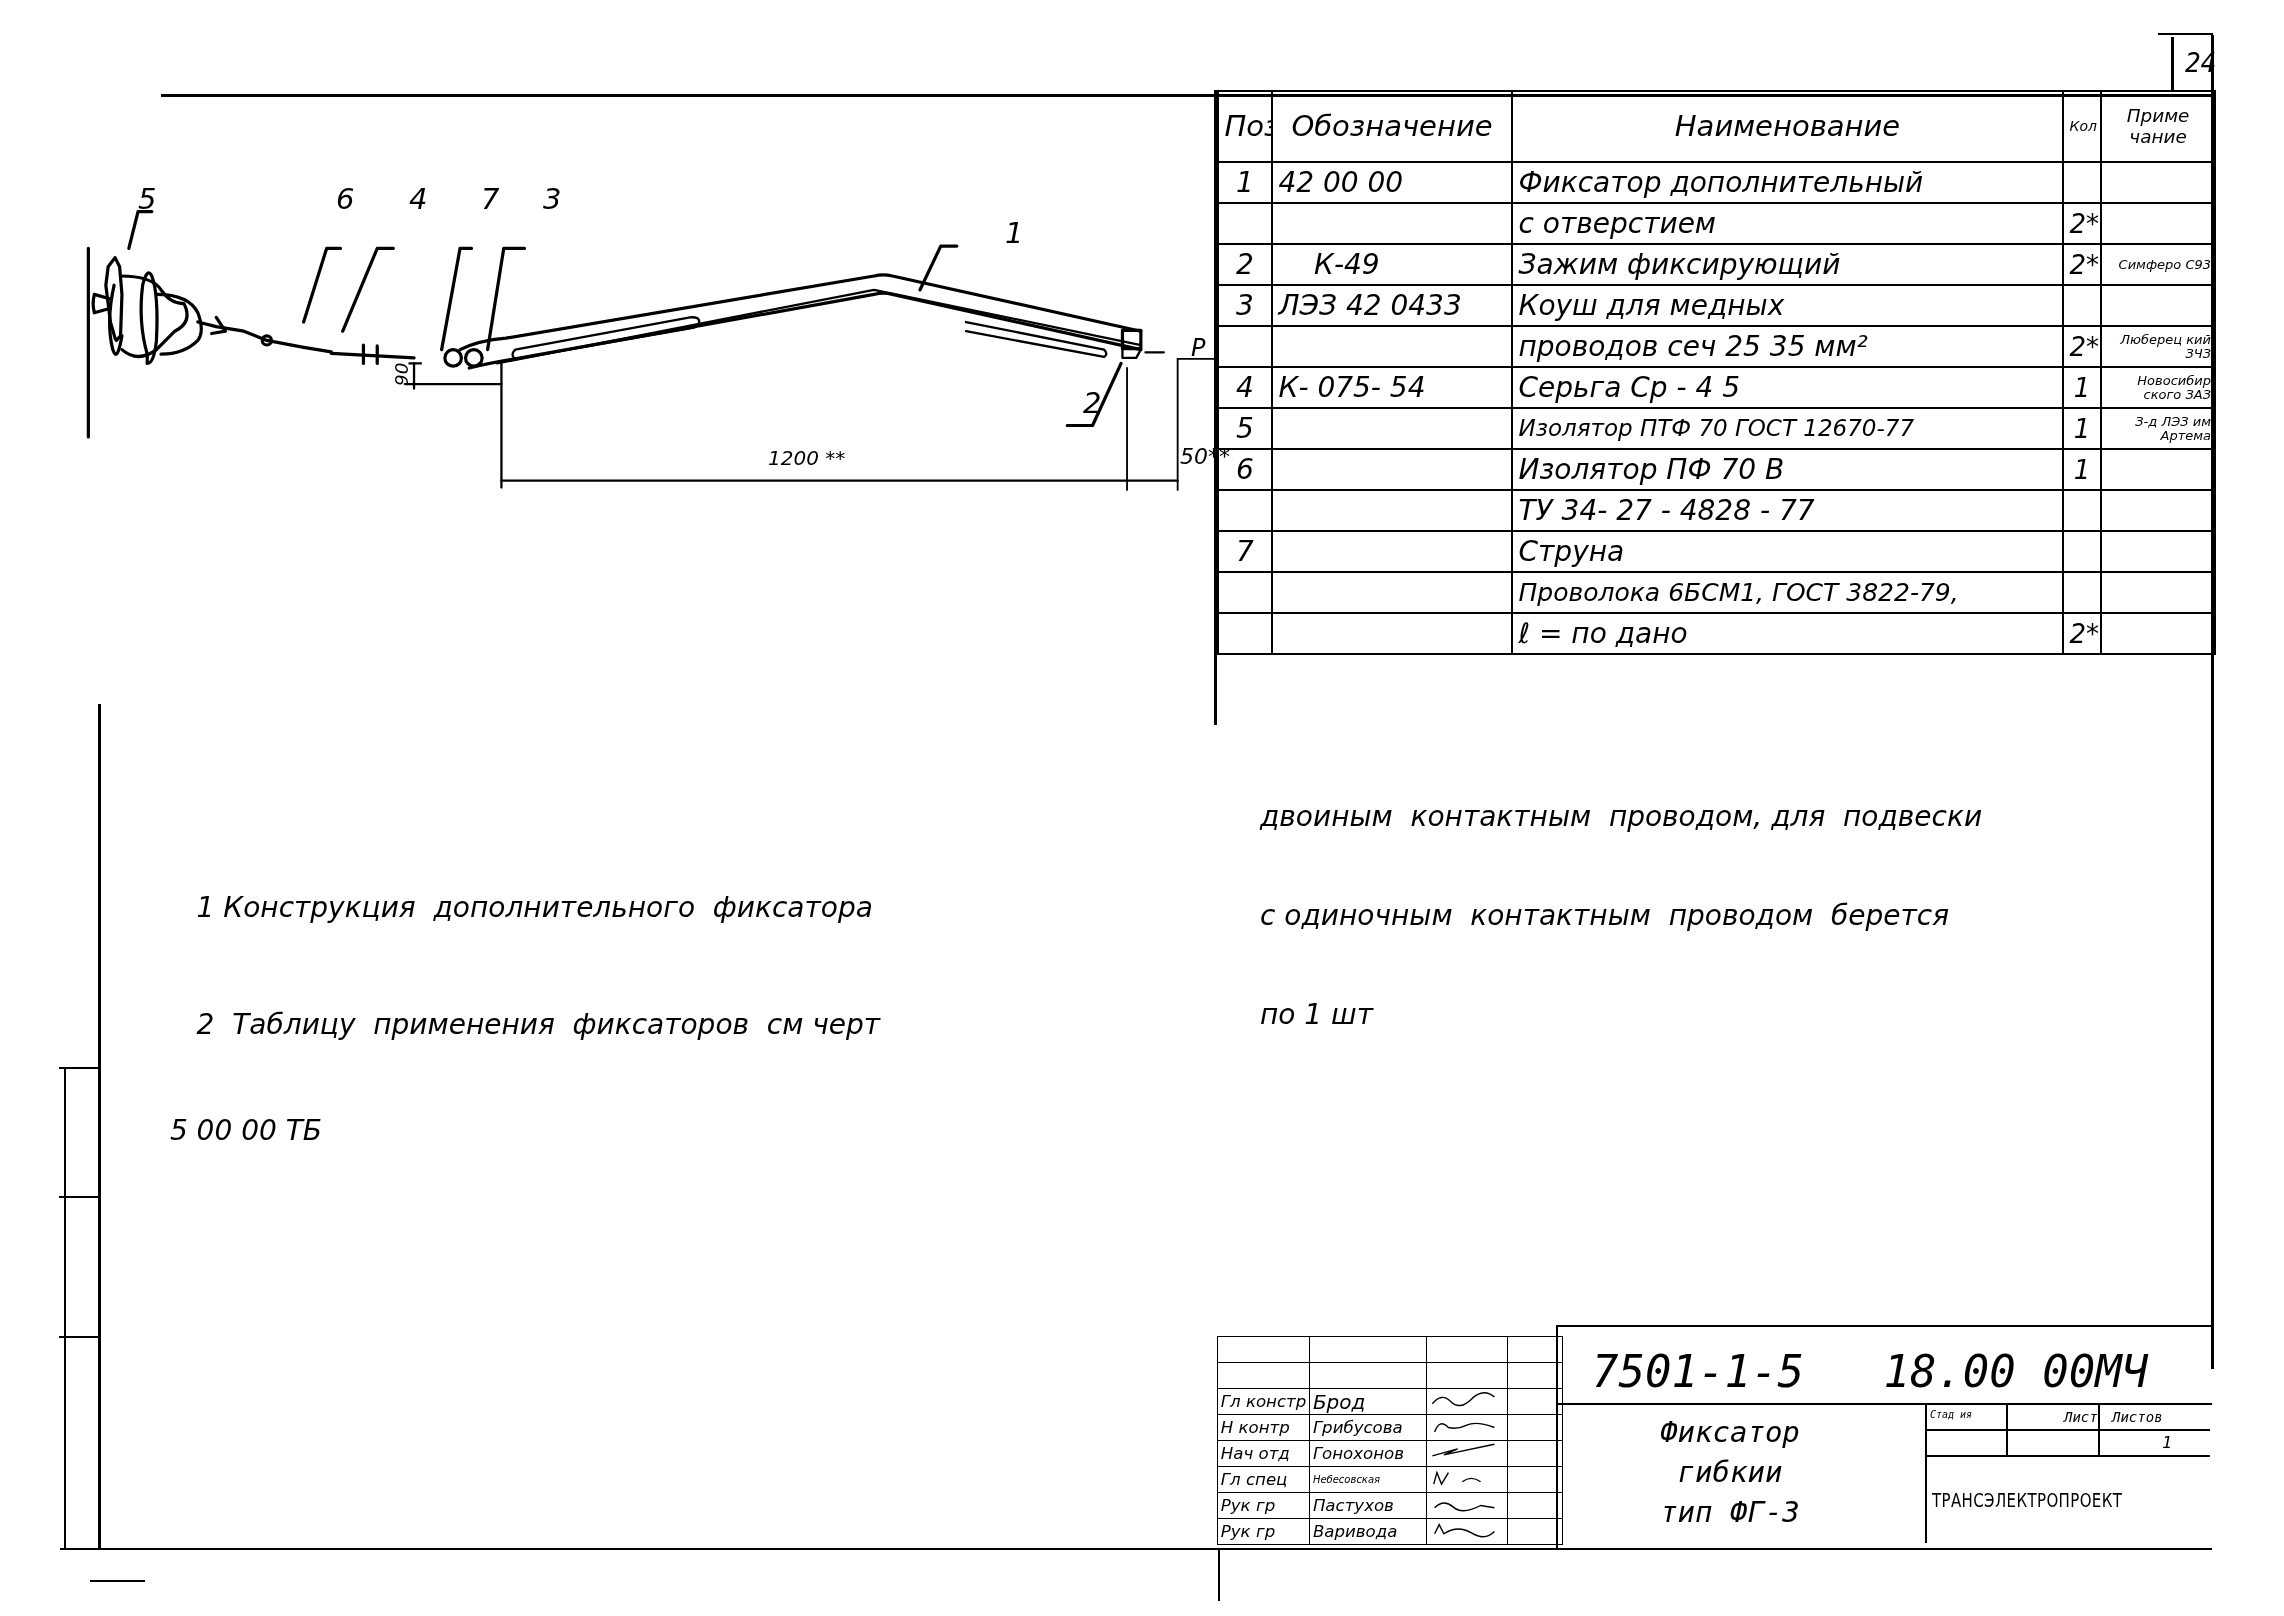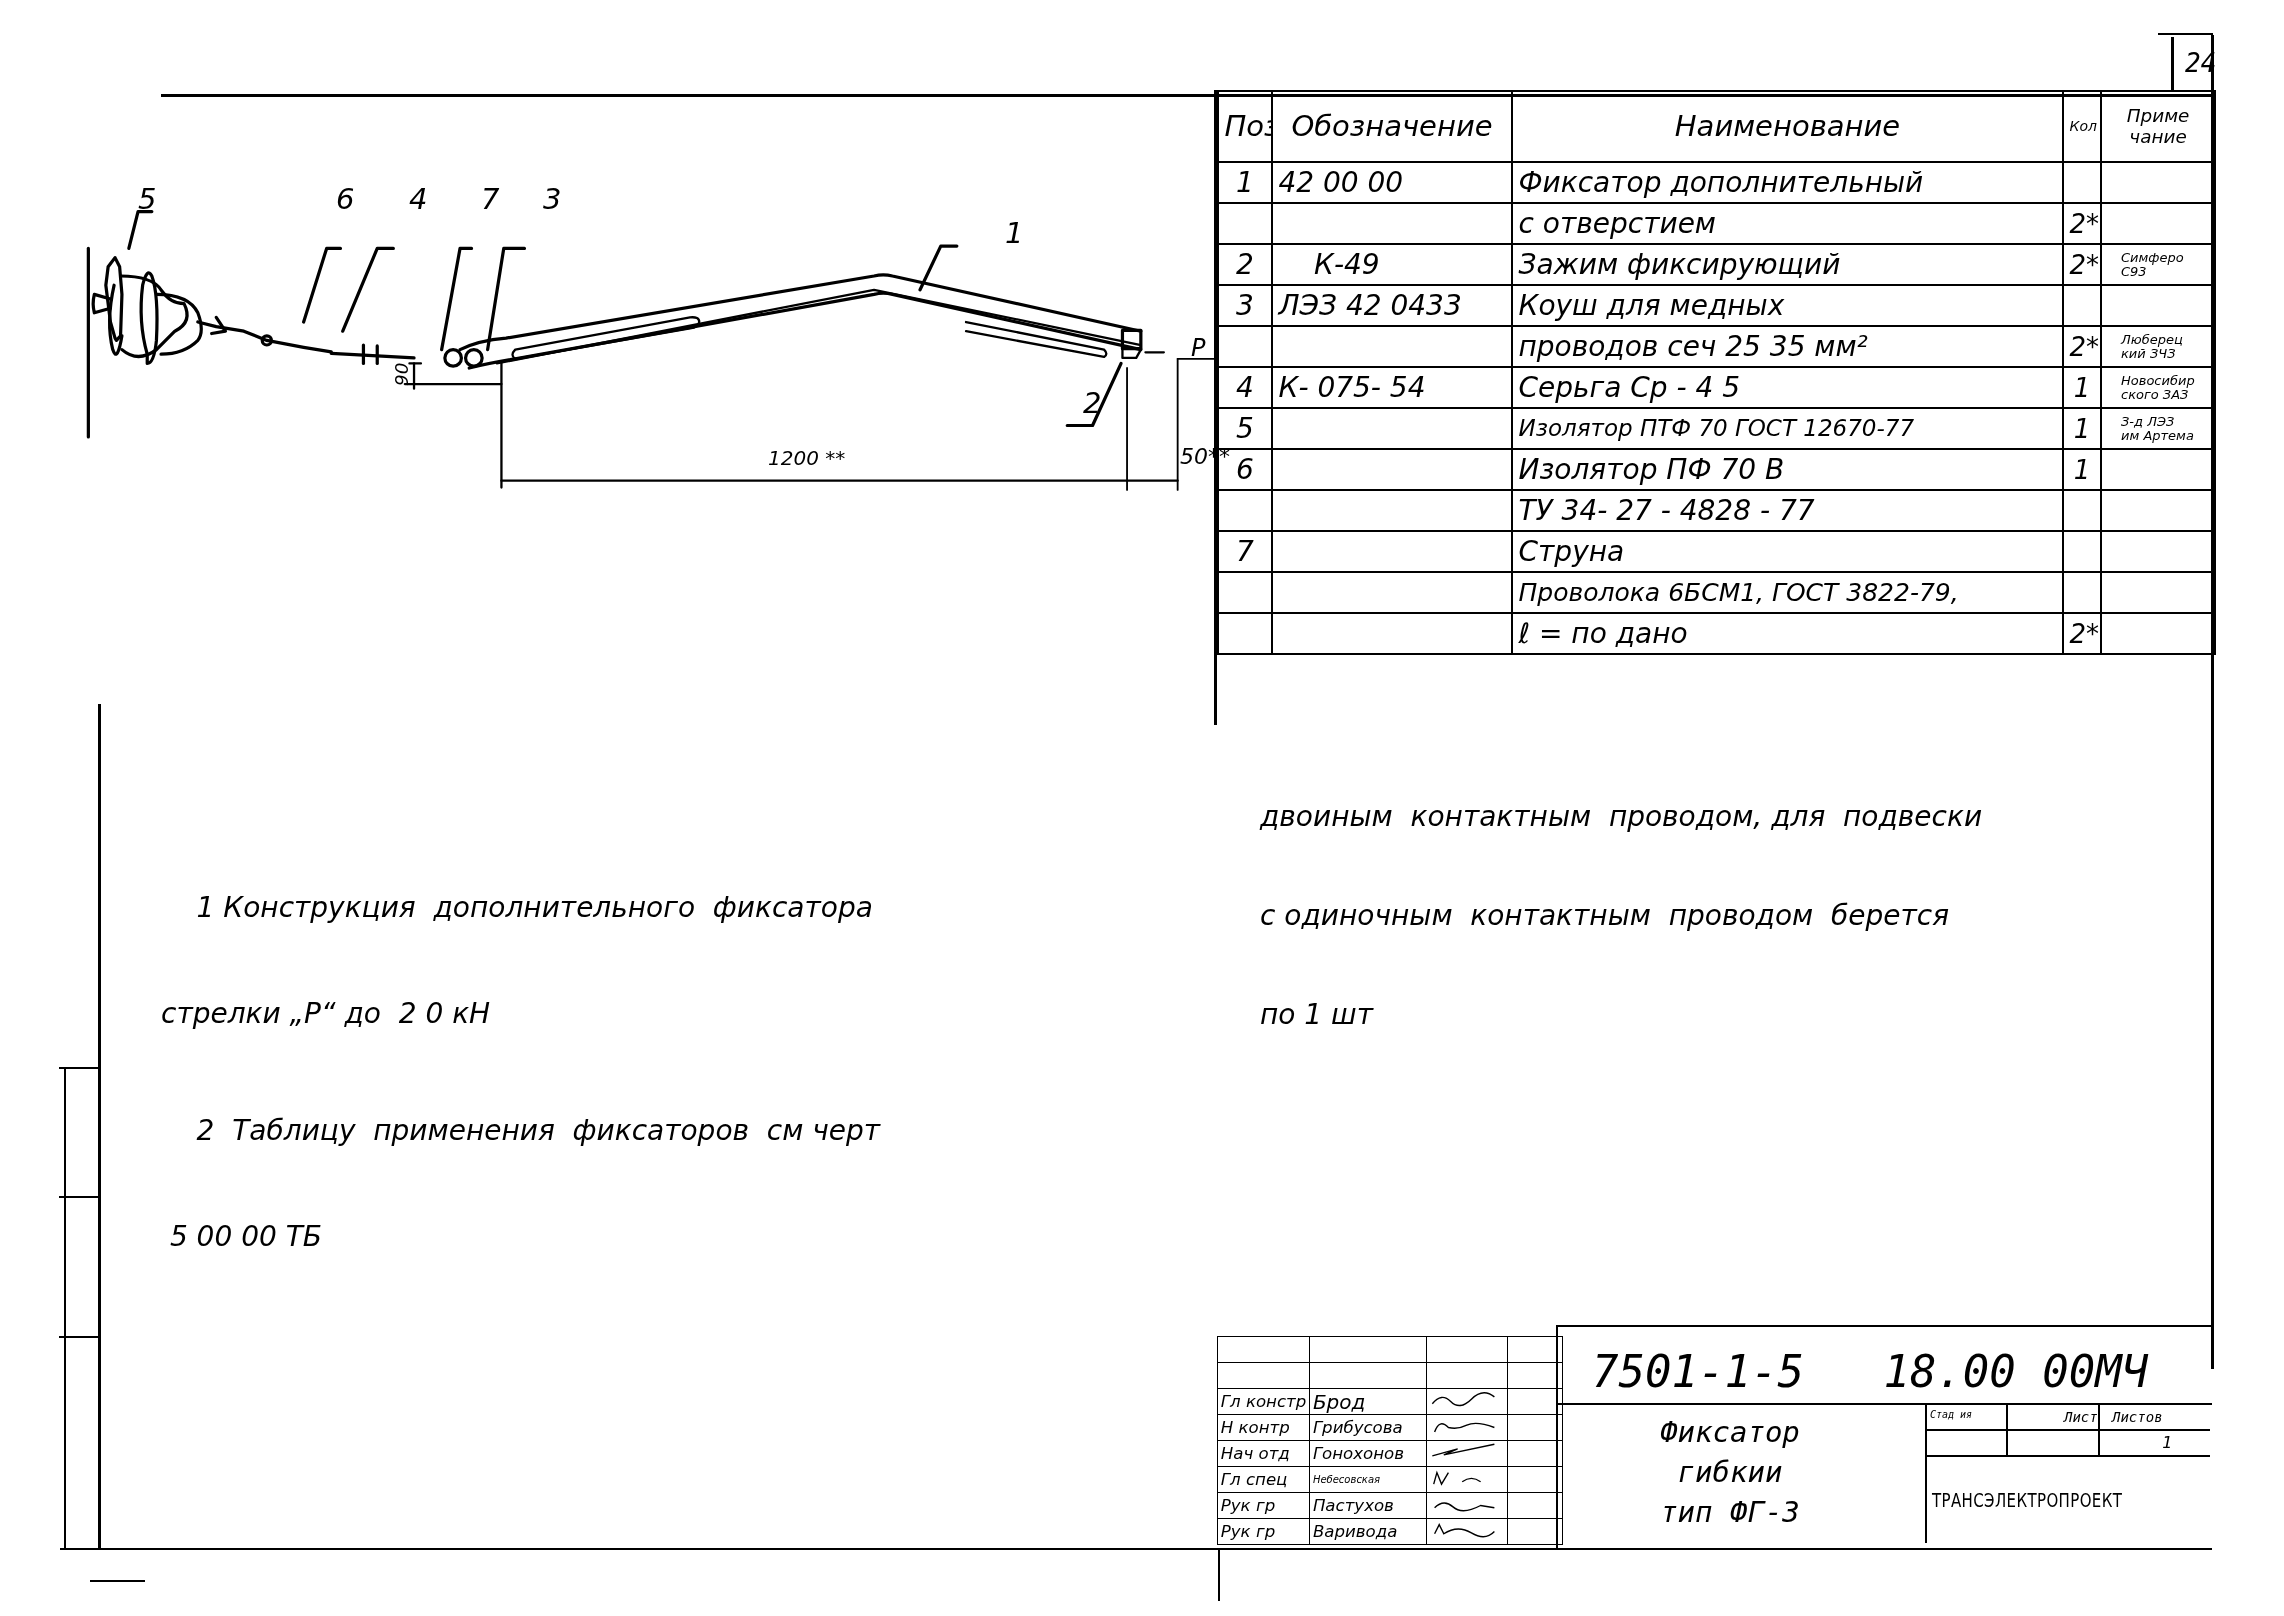--- a/index.html
+++ b/index.html
@@ -10,21 +10,21 @@
   .vline{position:absolute;width:2.8px;background:#000;}
   .thin{height:1.8px;}
   .vthin{width:1.8px;}
   
   #spec{position:absolute;left:1217px;top:90px;width:997px;border-collapse:collapse;table-layout:fixed;}
   #spec td,#spec th{border:2.3px solid #000;padding:0 5.5px;font-style:italic;font-weight:normal;font-size:28px;line-height:1;height:39px;white-space:nowrap;overflow:hidden;}
   #spec th{height:69px;font-size:29px;}
   #spec th.note-h{font-size:18.4px;line-height:1.1;white-space:normal;text-align:center;}
   #spec td.pos{text-align:center;}
   #spec td.qty{text-align:center;font-size:26px;}
-  #spec td.note{font-size:13px;line-height:1.05;white-space:normal;text-align:left;padding:0 19px;}
+  #spec td.note{font-size:13px;line-height:1.05;white-space:normal;text-align:right;padding:0 3px;}
   
   .note-text{position:absolute;font-style:italic;font-size:28px;line-height:39px;white-space:pre;}
   
   #tb-left{position:absolute;left:1217px;top:1336px;border-collapse:collapse;table-layout:fixed;}
   #tb-left td{border:1.8px solid #000;height:25px;font-style:italic;font-size:16.6px;padding:0 2.8px;white-space:nowrap;overflow:hidden;}
   .tb-box{position:absolute;border:2.3px solid #000;}
   .label{position:absolute;font-style:italic;font-size:29px;}
   svg{position:absolute;left:0;top:0;}
 </style>
 </head>
@@ -212,21 +212,20 @@
       <td></td>
       <td>ℓ = по  дано</td>
       <td class="qty">2*</td>
       <td class="note"></td>
     </tr>
   </tbody>
 </table>
 
 <div class="note-text" style="left:161px;top:810px;">
   <div>    1 Конструкция  дополнительного  фиксатора</div>
-  <div style="margin-top:-11px;">стрелки „Р“ до  2 0 кН</div>
   <div>    2  Таблицу  применения  фиксаторов  см черт</div>
   <div style="margin-top:-11px;"> 5 00 00 ТБ</div>
 </div>
 
 <div class="note-text" style="left:1260px;top:734px;line-height:33px;">
   <div>двоиным  контактным  проводом, для  подвески</div>
   <div>с одиночным  контактным  проводом  берется</div>
   <div>по 1 шт</div>
 </div>
 

